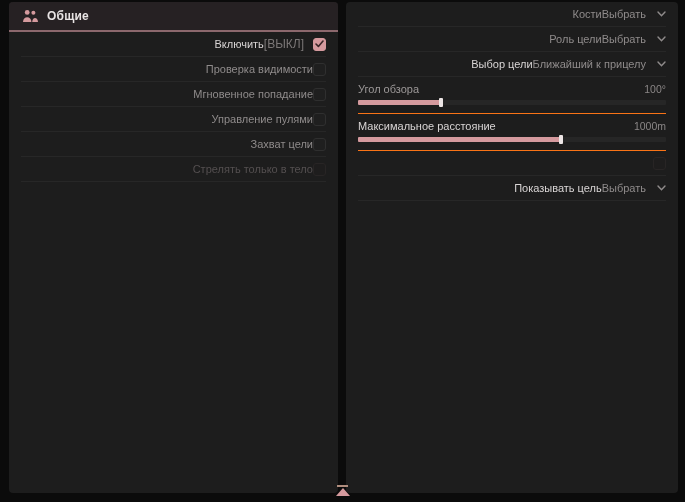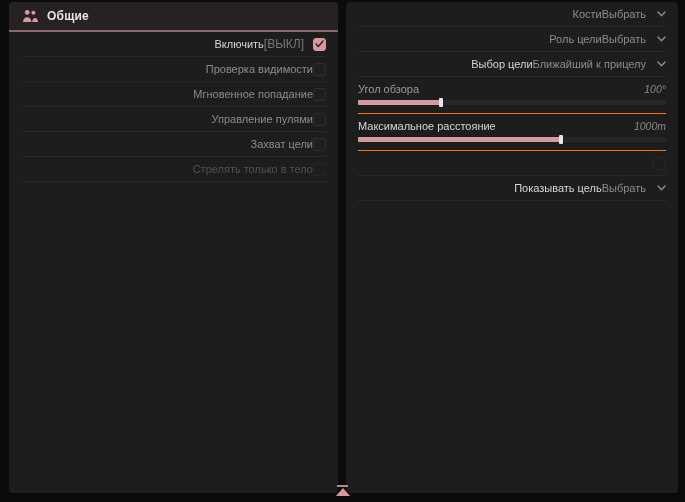--- a/index.html
+++ b/index.html
@@ -40,21 +40,21 @@
   .cb.checked{background:#d59a9e;border-color:#d59a9e;}
   .cb.dim{border-color:#282525;background:#1e1d1d;}
   .dd{display:flex;align-items:center;gap:11px;}
   .dd .val{font-size:11px;color:#8f8b8b;}
   .sliderrow{
     border-bottom:1px solid #f97316;padding:4px 0 8px;
   }
   .sliderrow .topline{display:flex;align-items:center;justify-content:space-between;min-height:15px;}
   .sliderrow .lbl{font-size:11px;color:#9d9999;}
   .sliderrow.em .lbl{color:#d9d5d5;}
-  .sliderrow .sval{font-size:10.5px;color:#8a8686;font-style:italic;}
+  .sliderrow .sval{font-size:10.5px;color:#8a8686;}
   .track{position:relative;height:5px;background:#262626;margin-top:4px;border-radius:1px;}
   .fill{position:absolute;left:0;top:0;bottom:0;background:#d59a9e;border-radius:1px;}
   .thumb{position:absolute;top:-2px;width:4px;height:9px;background:#ece5e5;border-radius:1px;}
   .bottom-indicator{position:absolute;left:335px;top:485px;width:15px;}
   .bottom-indicator .bar{width:11px;height:2px;background:#b08d7e;margin:0 auto;}
   .bottom-indicator .tri{
     width:0;height:0;margin:1px auto 0;
     border-left:7px solid transparent;border-right:7px solid transparent;
     border-bottom:8px solid #d59a9e;
   }

